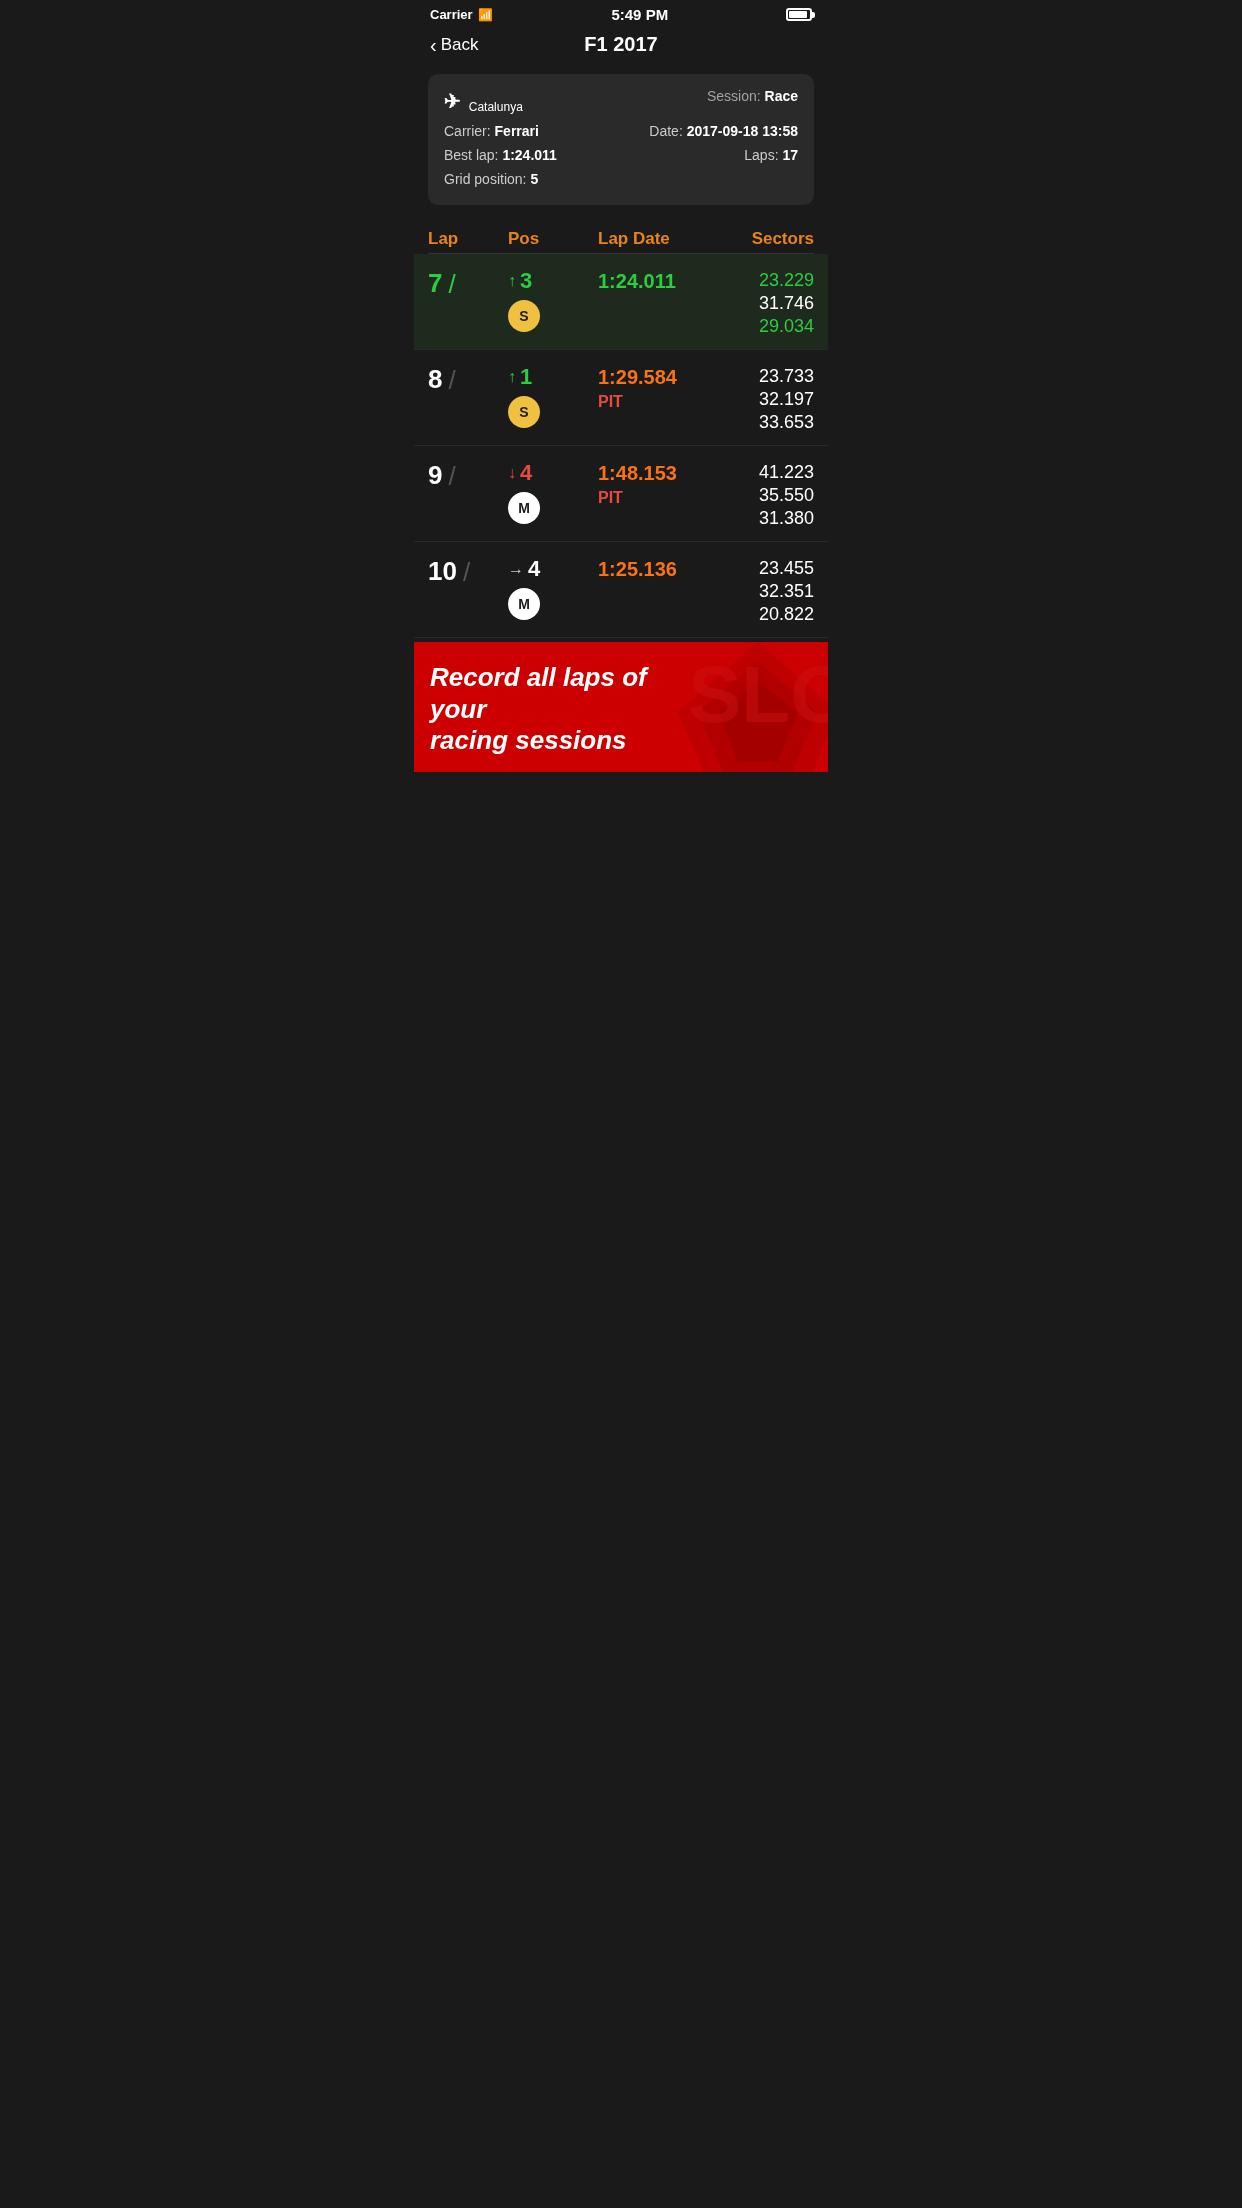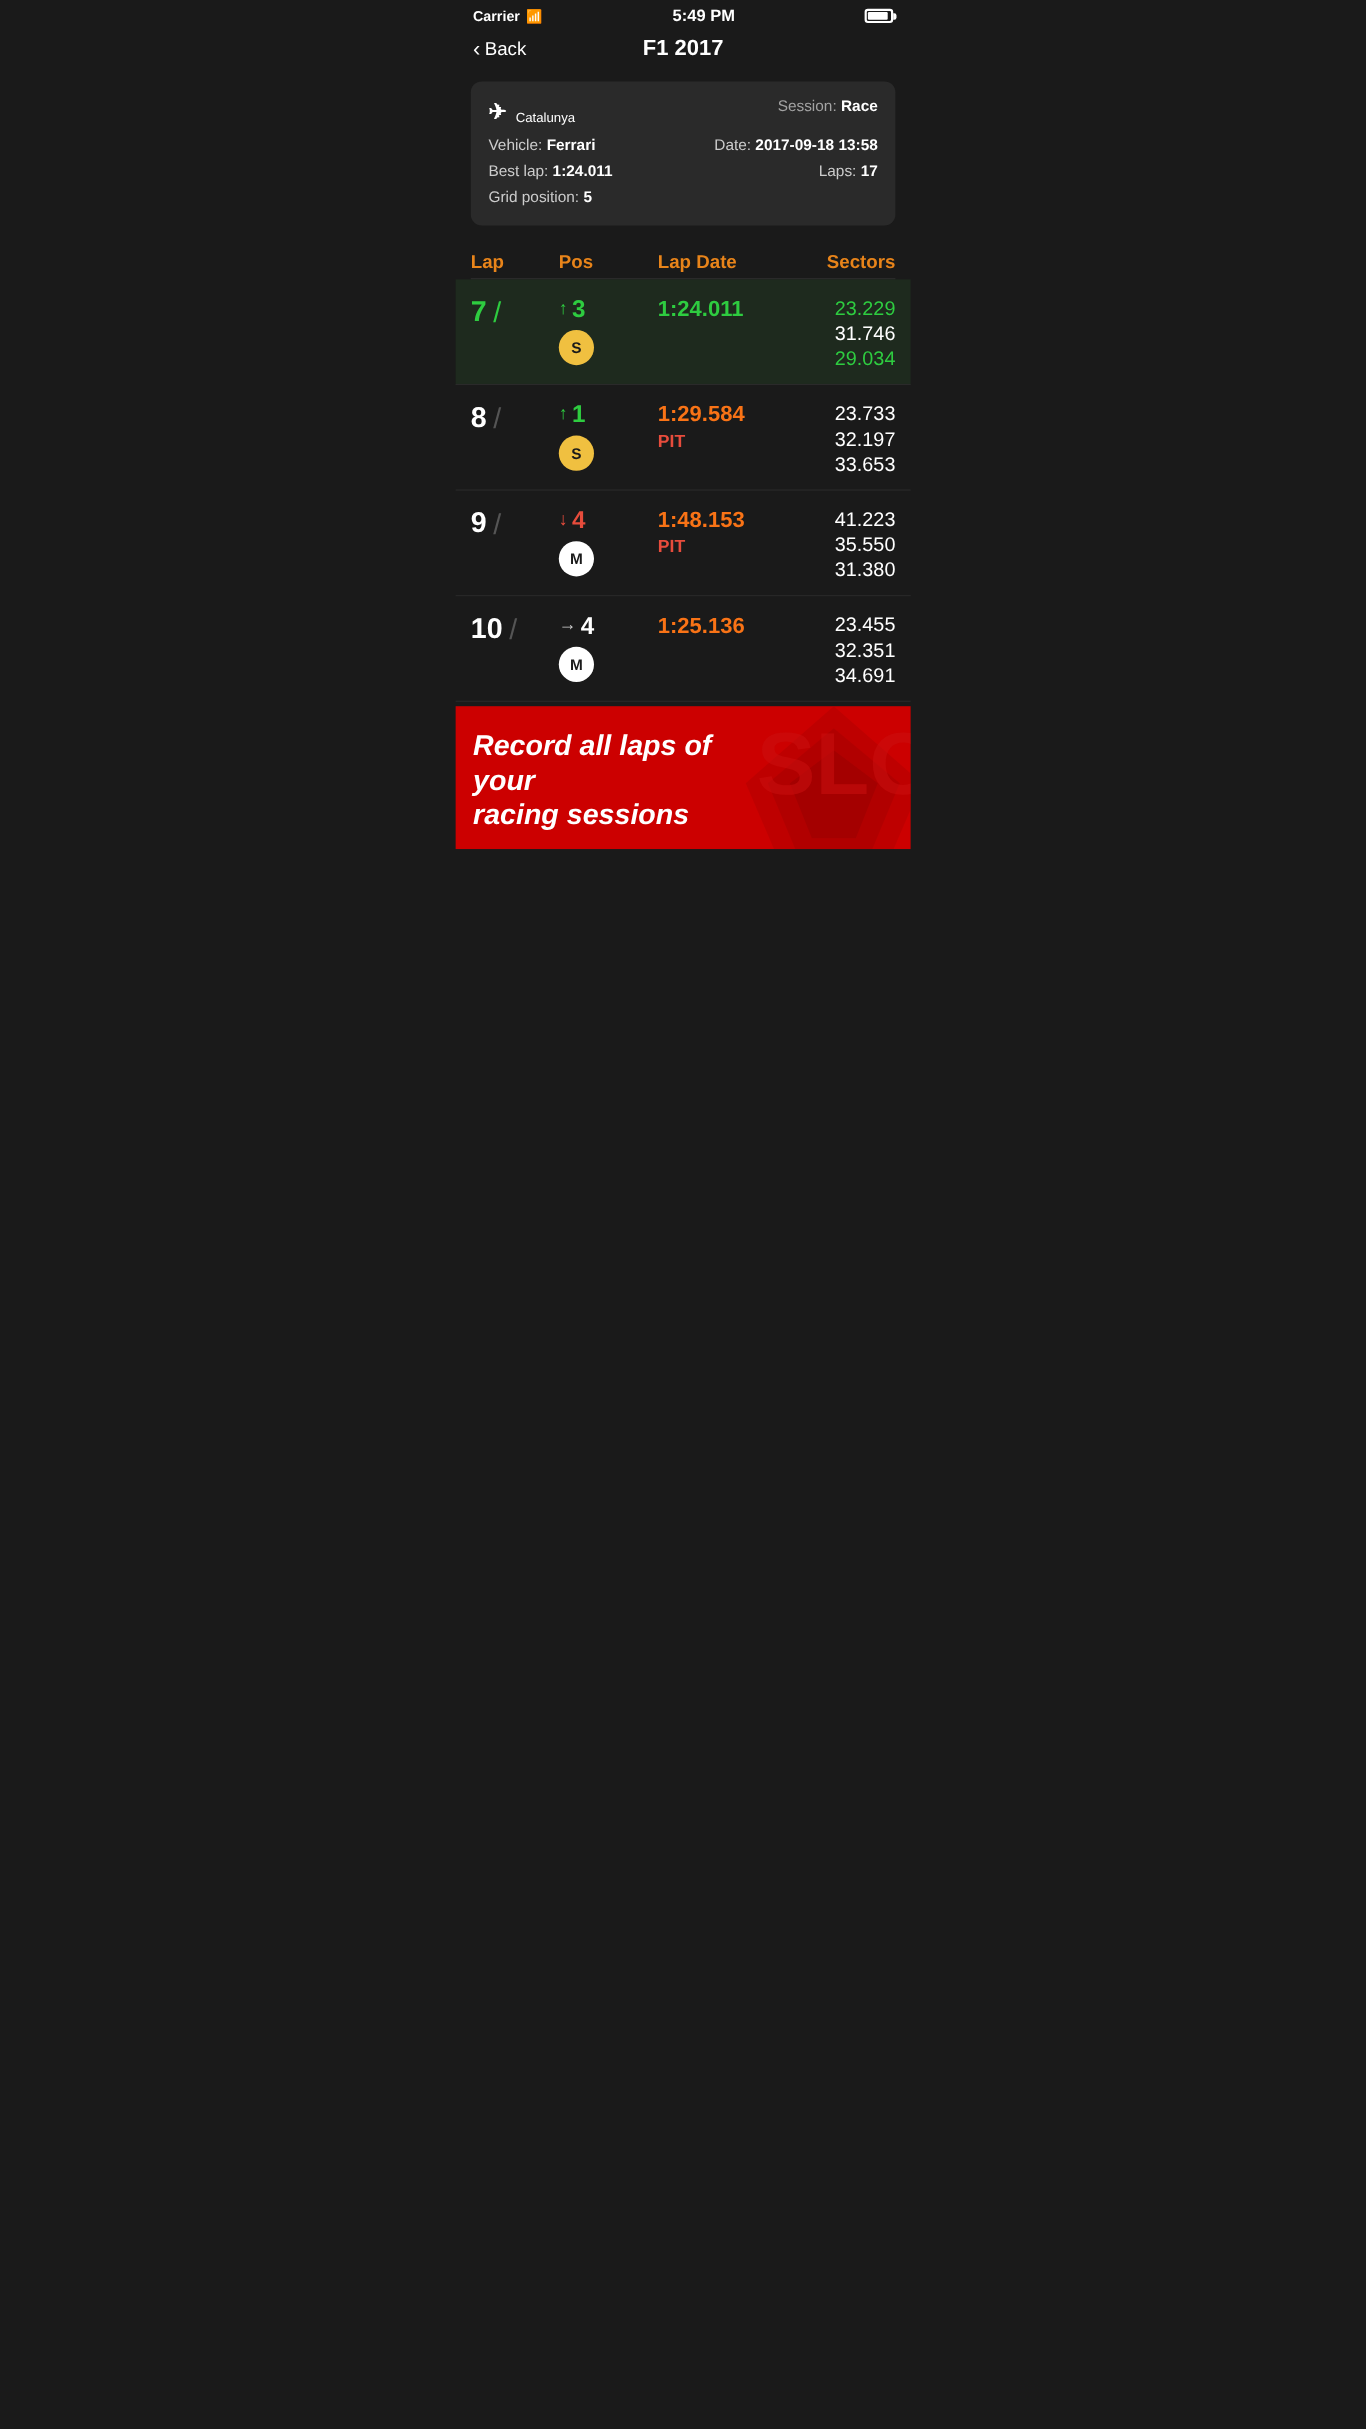--- a/index.html
+++ b/index.html
@@ -294,21 +294,21 @@
       <span style="font-size:12px;font-weight:400;margin-top:12px;">Catalunya</span>
     </div>
     <div class="session-right">
       <span class="label">Session:</span>
       <span class="value">Race</span>
     </div>
   </div>
   <div class="session-details">
     <div class="session-left-details">
       <div>
-        <span>Vehicle:</span>
+        <span>Carrier:</span>
         <strong>Ferrari</strong>
       </div>
       <div>
         <span>Best lap:</span>
         <strong>1:24.011</strong>
       </div>
       <div>
         <span>Grid position:</span>
         <strong>5</strong>
       </div>
@@ -411,21 +411,21 @@
           <span class="pos-num neutral">4</span>
         </div>
         <div class="tyre-badge medium">M</div>
       </div>
       <div class="laptime-cell">
         <span class="laptime normal">1:25.136</span>
       </div>
       <div class="sectors-cell">
         <span class="sector-time normal">23.455</span>
         <span class="sector-time normal">32.351</span>
-        <span class="sector-time normal">34.691</span>
+        <span class="sector-time normal">20.822</span>
       </div>
     </div>
   </div>
 
 <div class="promo-banner">
 
   <svg class="banner-bg-decoration" viewBox="0 0 180 160" xmlns="http://www.w3.org/2000/svg">
     <polygon points="90,10 170,80 140,150 40,150 10,80" fill="#aa0000" opacity="0.8"></polygon>
     <polygon points="90,30 150,80 125,140 55,140 30,80" fill="#880000" opacity="0.6"></polygon>
     <polygon points="90,50 130,80 110,130 70,130 50,80" fill="#660000" opacity="0.5"></polygon>

